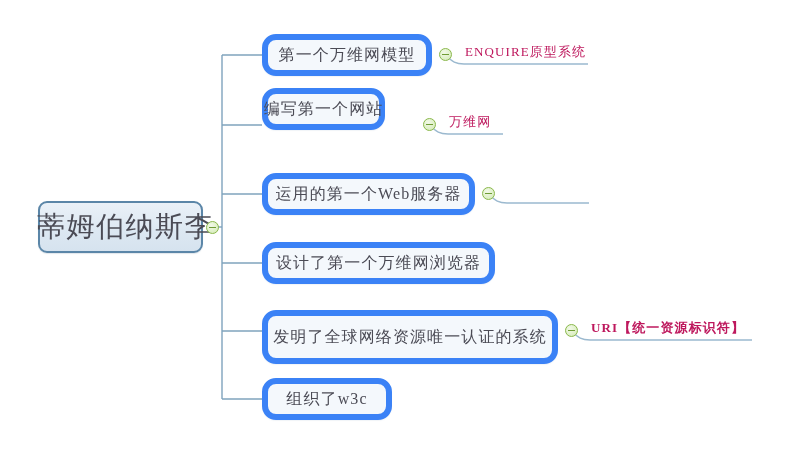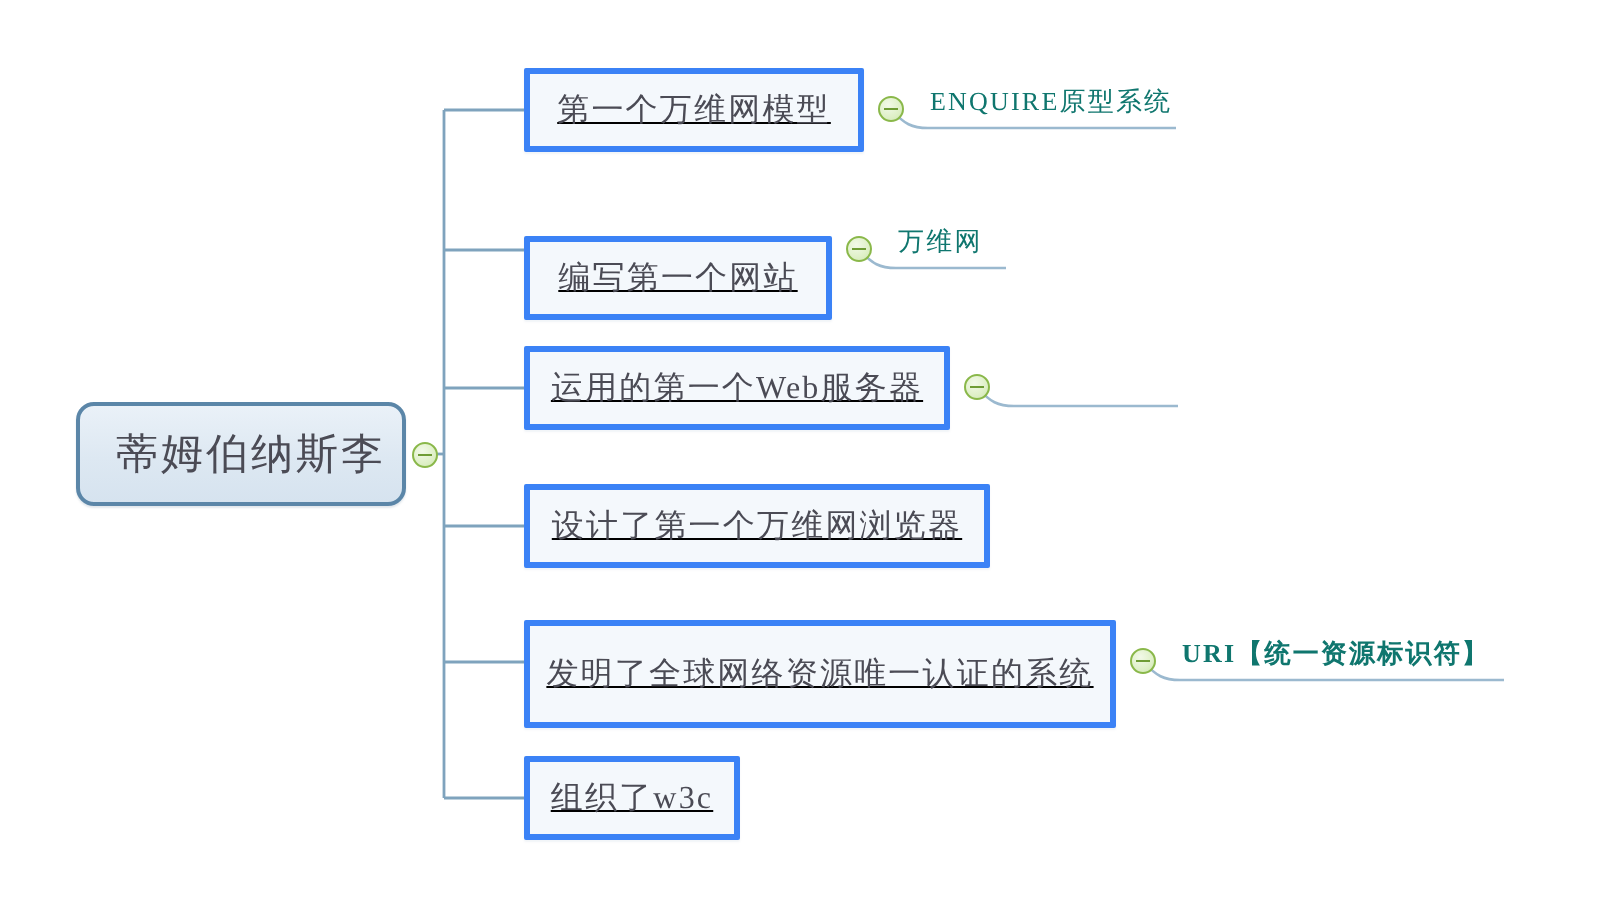--- a/index.html
+++ b/index.html
@@ -34,55 +34,54 @@
     box-sizing: border-box;
     display: flex;
     align-items: center;
     justify-content: center;
     border: 2px solid #5b86a8;
     border-radius: 9px;
     background: linear-gradient(180deg, #eaf1f8 0%, #dde8f2 55%, #d6e3ef 100%);
     box-shadow: 0 1px 1px rgba(90,120,150,0.18);
   }
   .root-label {
-    font-size: 21px;
+    font-size: 28px;
     color: #4b4b55;
     letter-spacing: 1.5px;
     white-space: nowrap;
     margin-left: 10px;
   }
 
   
   .branch-node {
     position: absolute;
     box-sizing: border-box;
     display: flex;
     align-items: center;
     justify-content: center;
-    border: 3px solid #3b82f6;
-    border-radius: 1px;
+    border: 6px solid #3b82f6;
+    border-radius: 14px;
     background: #f4f8fc;
     box-shadow: 0 1px 1px rgba(120,150,175,0.10);
-    text-decoration: underline;
   }
   .branch-label {
     font-size: 16px;
     color: #4b4b55;
     letter-spacing: 1.1px;
     white-space: nowrap;
   }
 
   
   .leaf-node {
     position: absolute;
     white-space: nowrap;
   }
   .leaf-label {
     font-size: 13px;
-    color: #0f766e;
+    color: #be185d;
     letter-spacing: 1.1px;
     white-space: nowrap;
   }
 
   
   .toggle {
     position: absolute;
     width: 13px;
     height: 13px;
     box-sizing: border-box;
@@ -134,21 +133,21 @@
   <div class="toggle" style="left:206px; top:221px;"></div>
 
   <div class="branch-node" style="left:262px; top:34px; width:170px; height:42px;">
     <span class="branch-label">第一个万维网模型</span>
   </div>
   <div class="toggle" style="left:439px; top:48px;"></div>
   <div class="leaf-node" style="left:465px; top:42px;">
     <span class="leaf-label">ENQUIRE原型系统</span>
   </div>
 
-  <div class="branch-node" style="left:262px; top:118px; width:154px; height:42px;">
+  <div class="branch-node" style="left:262px; top:88px; width:123px; height:42px;">
     <span class="branch-label">编写第一个网站</span>
   </div>
   <div class="toggle" style="left:423px; top:118px;"></div>
   <div class="leaf-node" style="left:449px; top:112px;">
     <span class="leaf-label">万维网</span>
   </div>
 
   <div class="branch-node" style="left:262px; top:173px; width:213px; height:42px;">
     <span class="branch-label">运用的第一个Web服务器</span>
   </div>
@@ -159,17 +158,17 @@
   </div>
 
   <div class="branch-node" style="left:262px; top:310px; width:296px; height:54px;">
     <span class="branch-label">发明了全球网络资源唯一认证的系统</span>
   </div>
   <div class="toggle" style="left:565px; top:324px;"></div>
   <div class="leaf-node" style="left:591px; top:318px;font-weight:bold;">
     <span class="leaf-label">URI【统一资源标识符】</span>
   </div>
 
-  <div class="branch-node" style="left:262px; top:378px; width:108px; height:42px;">
+  <div class="branch-node" style="left:262px; top:378px; width:130px; height:42px;">
     <span class="branch-label">组织了w3c</span>
   </div>
 
 </div>
 
 </body></html>

